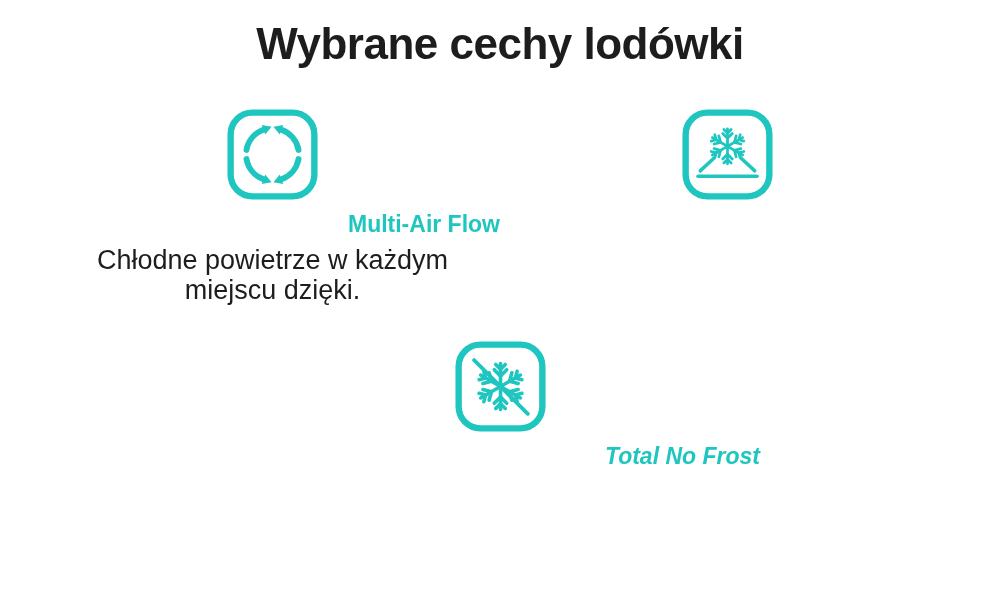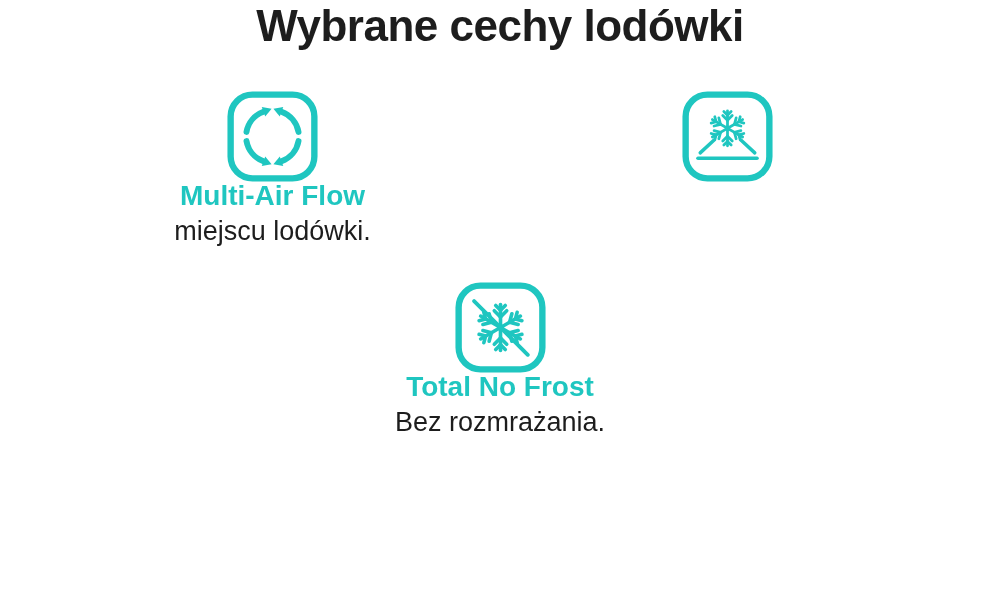--- a/index.html
+++ b/index.html
@@ -4,36 +4,36 @@
 <style>
   :root { --accent:#1fc6c0; --text:#1d1d1d; }
   * { box-sizing:border-box; }
   html,body { margin:0; padding:0; background:#ffffff; }
   body {
     width:1000px; height:603px; overflow:hidden;
     font-family:"Liberation Sans", sans-serif;
     color:var(--text);
   }
   .defs-svg { position:absolute; width:0; height:0; overflow:hidden; }
-  .page { width:1000px; }
+  .page { width:1000px; padding-top:18px; }
   .page-title {
     margin:0; text-align:center;
     font-size:44px; line-height:1.2; font-weight:600;
     letter-spacing:-0.5px; color:var(--text);
   }
   .row { display:flex; justify-content:center; }
   .row-top { margin-top:38px; }
-  .row-bottom { margin-top:36px; }
+  .row-bottom { margin-top:36px;font-style:italic; }
   .feature { width:455px; text-align:center; }
   .row-bottom .feature { width:520px; }
   .icon-wrap { height:91px; display:flex; justify-content:center; }
   svg.icon-svg { width:91px; height:91px; display:block; color:var(--accent); }
   .feature-name {
-    font-size:28px; line-height:27px;
-    font-weight:700; color:var(--accent); white-space:nowrap;
+    margin-top:11px; font-size:23px; line-height:27px;
+    font-weight:700; color:var(--accent); white-space:nowrap;text-align:right;
   }
   .feature-desc { margin-top:7px; font-size:27px; line-height:30px; color:var(--text); }
   .feature-desc div { white-space:nowrap; }
 </style>
 </head>
 <body>
 
 <svg class="defs-svg" aria-hidden="true">
   <defs>
     <g id="sf-arm" stroke="currentColor" stroke-width="3.8" stroke-linecap="round" fill="none">
@@ -72,21 +72,22 @@
         <svg class="icon-svg" viewBox="0 0 100 100">
           <use href="#icon-frame"></use>
           <use href="#cycle-arrow"></use>
           <use href="#cycle-arrow" transform="translate(100,0) scale(-1,1)"></use>
           <use href="#cycle-arrow" transform="translate(0,100) scale(1,-1)"></use>
           <use href="#cycle-arrow" transform="translate(100,100) scale(-1,-1)"></use>
         </svg>
       </div>
       <div class="feature-name">Multi-Air Flow</div>
       <div class="feature-desc">
-        <div>miejscu lodówki.</div>
+        <div>Chłodne powietrze w każdym</div>
+        <div>miejscu dzięki.</div>
       </div>
     </div>
 
     <div class="feature">
       <div class="icon-wrap">
         <svg class="icon-svg" viewBox="0 0 100 100">
           <use href="#icon-frame"></use>
           <use href="#snowflake" transform="translate(50,41) scale(0.8)"></use>
           <g stroke="currentColor" stroke-width="3.8" stroke-linecap="round" fill="none">
             <path d="M20 68 L35 54"></path>
@@ -105,20 +106,17 @@
 
     <div class="feature">
       <div class="icon-wrap">
         <svg class="icon-svg" viewBox="0 0 100 100">
           <use href="#icon-frame"></use>
           <use href="#snowflake" transform="translate(50,50) scale(1.05)"></use>
           <line x1="21" y1="21" x2="80" y2="80" stroke="currentColor" stroke-width="4.2" stroke-linecap="round"></line>
         </svg>
       </div>
       <div class="feature-name">Total No Frost</div>
-      <div class="feature-desc">
-        <div>Bez rozmrażania.</div>
-      </div>
     </div>
 
   </div>
 
 </div>
 
 </body></html>

